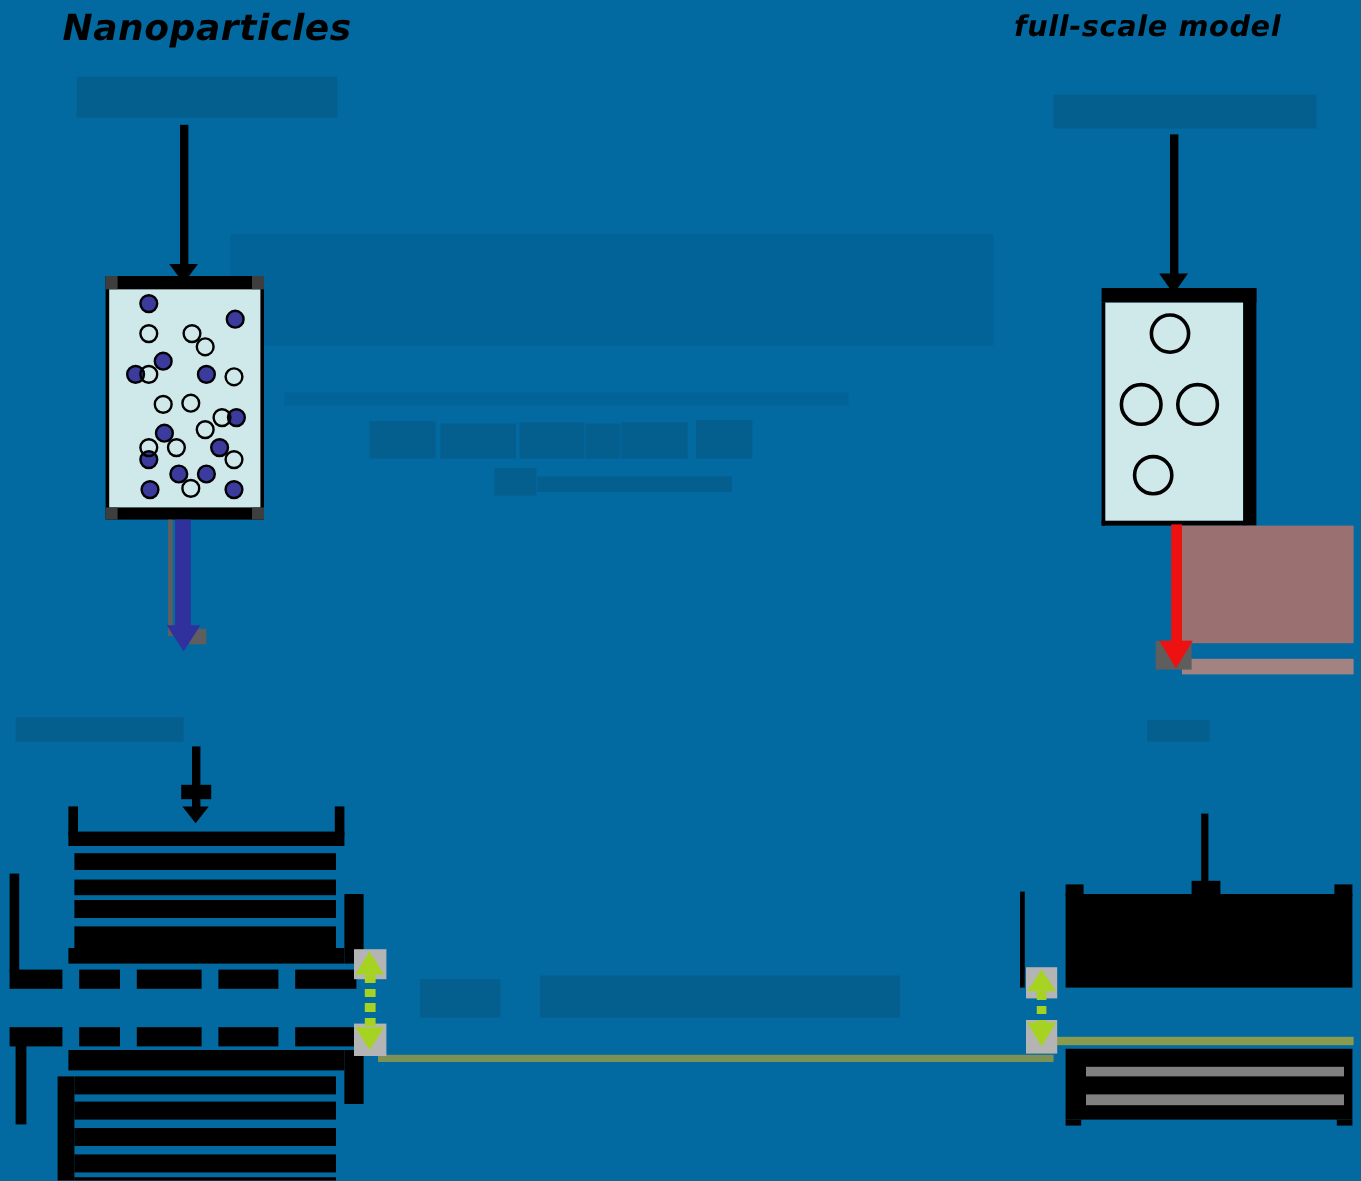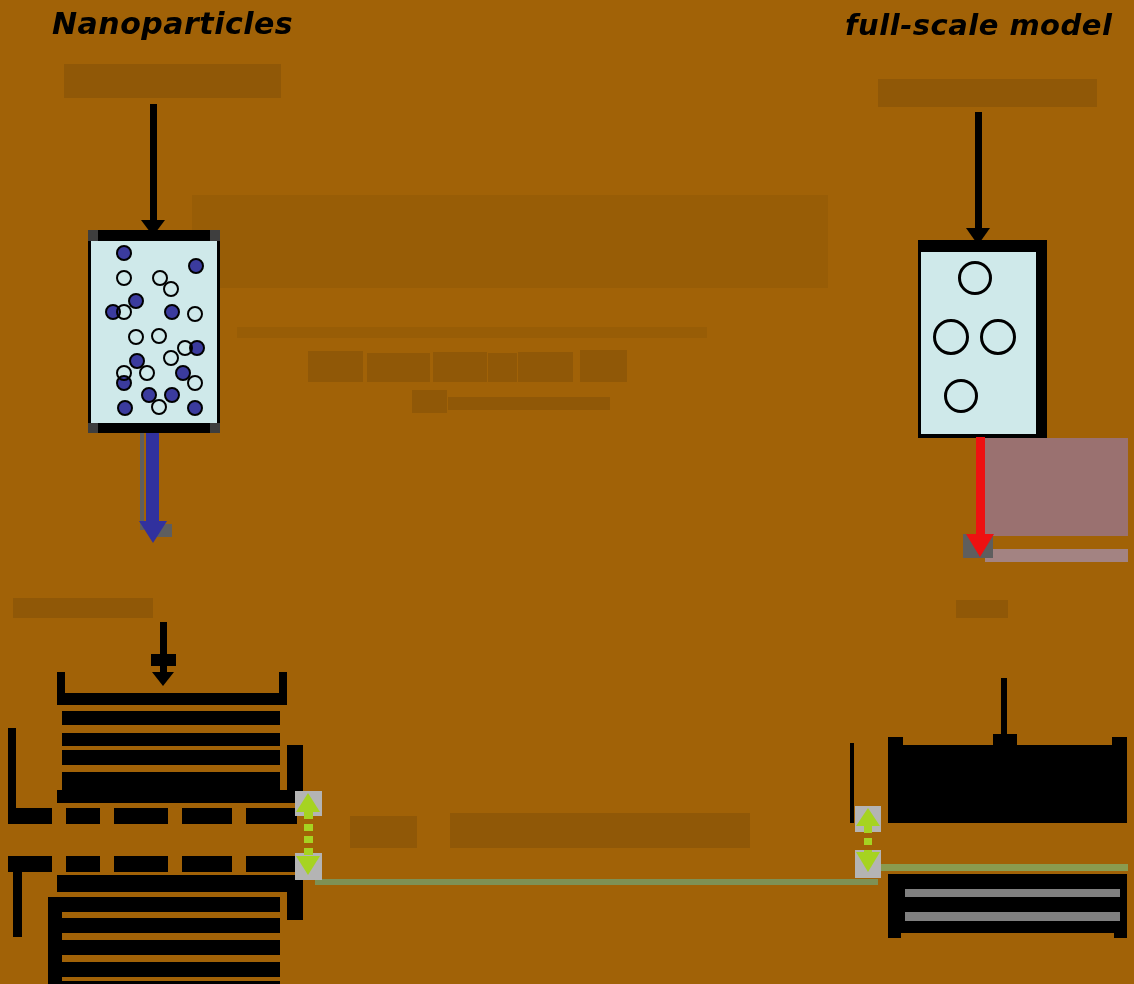--- a/index.html
+++ b/index.html
@@ -1,32 +1,32 @@
 <!DOCTYPE html>
 <html><head>
 <meta charset="utf-8">
 <style>
   html,body{margin:0;padding:0;background:#555;}
   #canvas{
     position:relative;
     width:1134px;height:984px;
-    background:#a16207;
+    background:#0369a1;
     overflow:hidden;
     font-family:"DejaVu Sans","Liberation Sans",sans-serif;
   }
   .title{
     position:absolute;
     color:#000;
     font-style:italic;
     font-weight:bold;
     white-space:nowrap;
     letter-spacing:0.5px;
   }
   #title-left{left:52px;top:6px;font-size:30px;}
-  #title-right{left:845px;top:8px;font-size:29px;}
+  #title-right{left:845px;top:8px;font-size:24px;}
   .s{position:absolute;}
 </style>
 </head>
 <body>
 
 <div id="canvas">
   <div class="title" id="title-left">Nanoparticles</div>
   <div class="title" id="title-right">full-scale model</div>
   <div id="diagram">
       <div class="s" style="left: 64px; top: 64px; width: 217px; height: 34px; background: rgba(18, 18, 8, 0.114);"></div>

